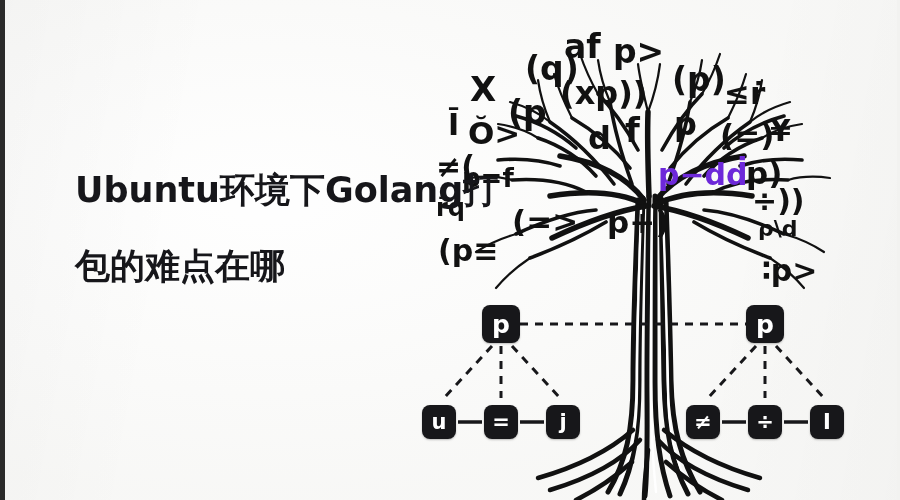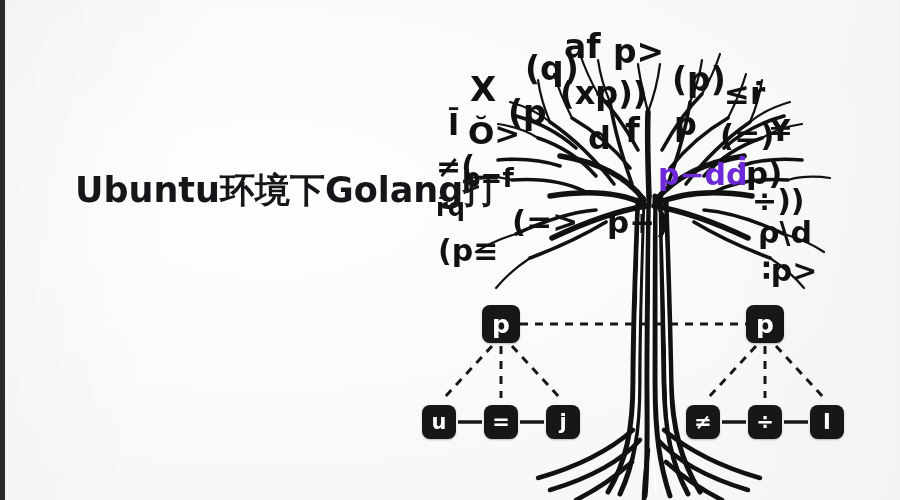--- a/index.html
+++ b/index.html
@@ -235,33 +235,34 @@
         <div class="canopy-symbol" style="left: 370px; top: 116px; font-size: 30px; color: rgb(17, 17, 17);">¥</div>
         <div class="canopy-symbol" style="left: 36px; top: 152px; font-size: 30px; color: rgb(17, 17, 17);">≠(</div>
         <div class="canopy-symbol" style="left: 62px; top: 165px; font-size: 26px; color: rgb(17, 17, 17);">p=f</div>
         <div class="canopy-symbol" style="left: 258px; top: 160px; font-size: 30px; color: #6d28d9;">p−dḋ</div>
         <div class="canopy-symbol" style="left: 346px; top: 158px; font-size: 31px; color: rgb(17, 17, 17);">p)</div>
         <div class="canopy-symbol" style="left: 36px; top: 196px; font-size: 24px; color: rgb(17, 17, 17);">r̄q</div>
         <div class="canopy-symbol" style="left: 112px; top: 206px; font-size: 31px; color: rgb(17, 17, 17);">(=&gt;</div>
         <div class="canopy-symbol" style="left: 207px; top: 207px; font-size: 31px; color: rgb(17, 17, 17);">p+)</div>
         <div class="canopy-symbol" style="left: 352px; top: 186px; font-size: 30px; color: rgb(17, 17, 17);">÷))</div>
         <div class="canopy-symbol" style="left: 38px; top: 236px; font-size: 30px; color: rgb(17, 17, 17);">(p≡</div>
-        <div class="canopy-symbol" style="left: 358px; top: 218px; font-size: 30px; color: rgb(17, 17, 17); text-align: right;">ρ\d</div>
+        <div class="canopy-symbol" style="left: 358px; top: 218px; font-size: 22px; color: rgb(17, 17, 17); text-align: right;">ρ\d</div>
         <div class="canopy-symbol" style="left: 362px; top: 256px; font-size: 30px; color: rgb(17, 17, 17);">∶p&gt;</div>
       </div>
 
     <div id="node-boxes">
         <div class="node-box node-parent" style="left: 82px; top: 305px; background: rgb(23, 23, 26);">p</div>
         <div class="node-box node-parent" style="left: 346px; top: 305px; background: rgb(23, 23, 26);">p</div>
         <div class="node-box node-leaf" style="left: 22px; top: 405px; background: rgb(23, 23, 26);">u</div>
         <div class="node-box node-leaf" style="left: 84px; top: 405px; background: rgb(23, 23, 26);">=</div>
         <div class="node-box node-leaf" style="left: 146px; top: 405px; background: rgb(23, 23, 26);">j</div>
         <div class="node-box node-leaf" style="left: 286px; top: 405px; background: rgb(23, 23, 26);">≠</div>
         <div class="node-box node-leaf" style="left: 348px; top: 405px; background: rgb(23, 23, 26);">÷</div>
         <div class="node-box node-leaf" style="left: 410px; top: 405px; background: rgb(23, 23, 26);">I</div>
       </div>
   </div>
 
   <div id="headline">
     <div class="headline-line">Ubuntu环境下Golang打</div>
+    <div class="headline-line">包的难点在哪</div>
   </div>
 
 </div>
 
 </body></html>

